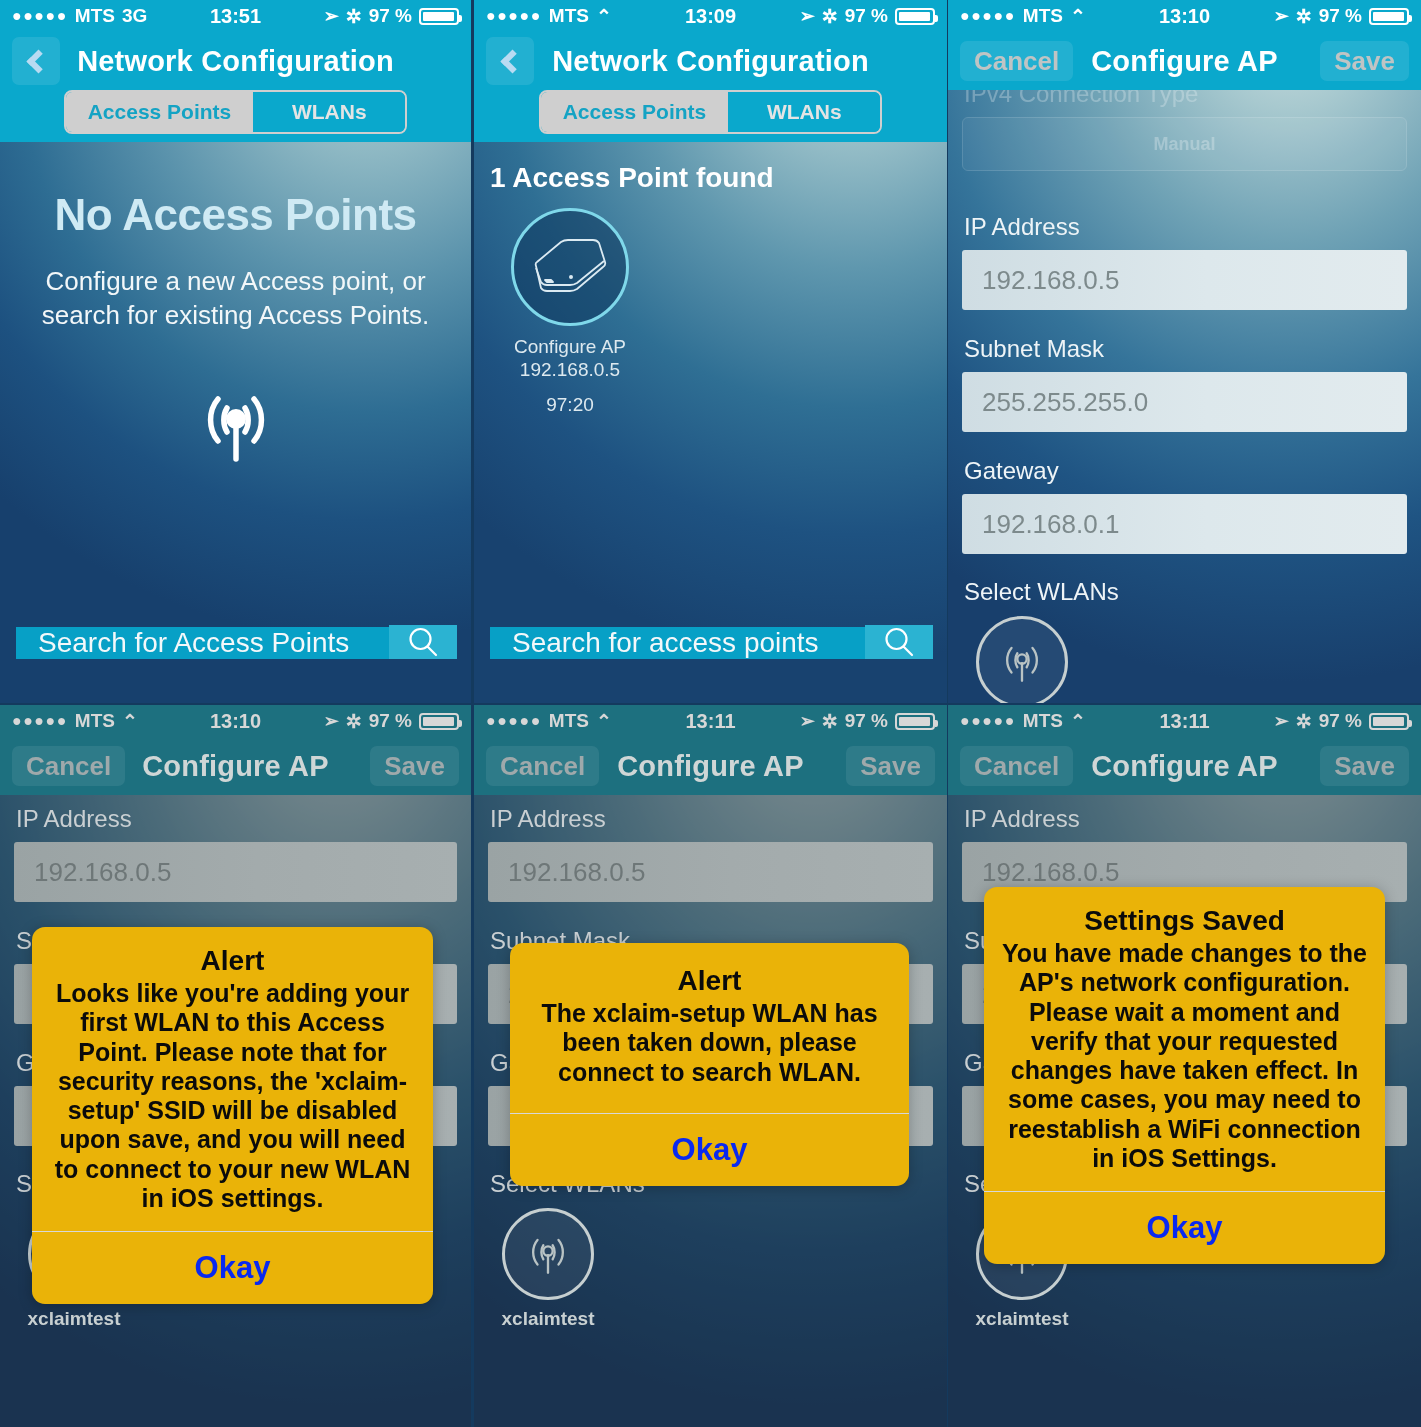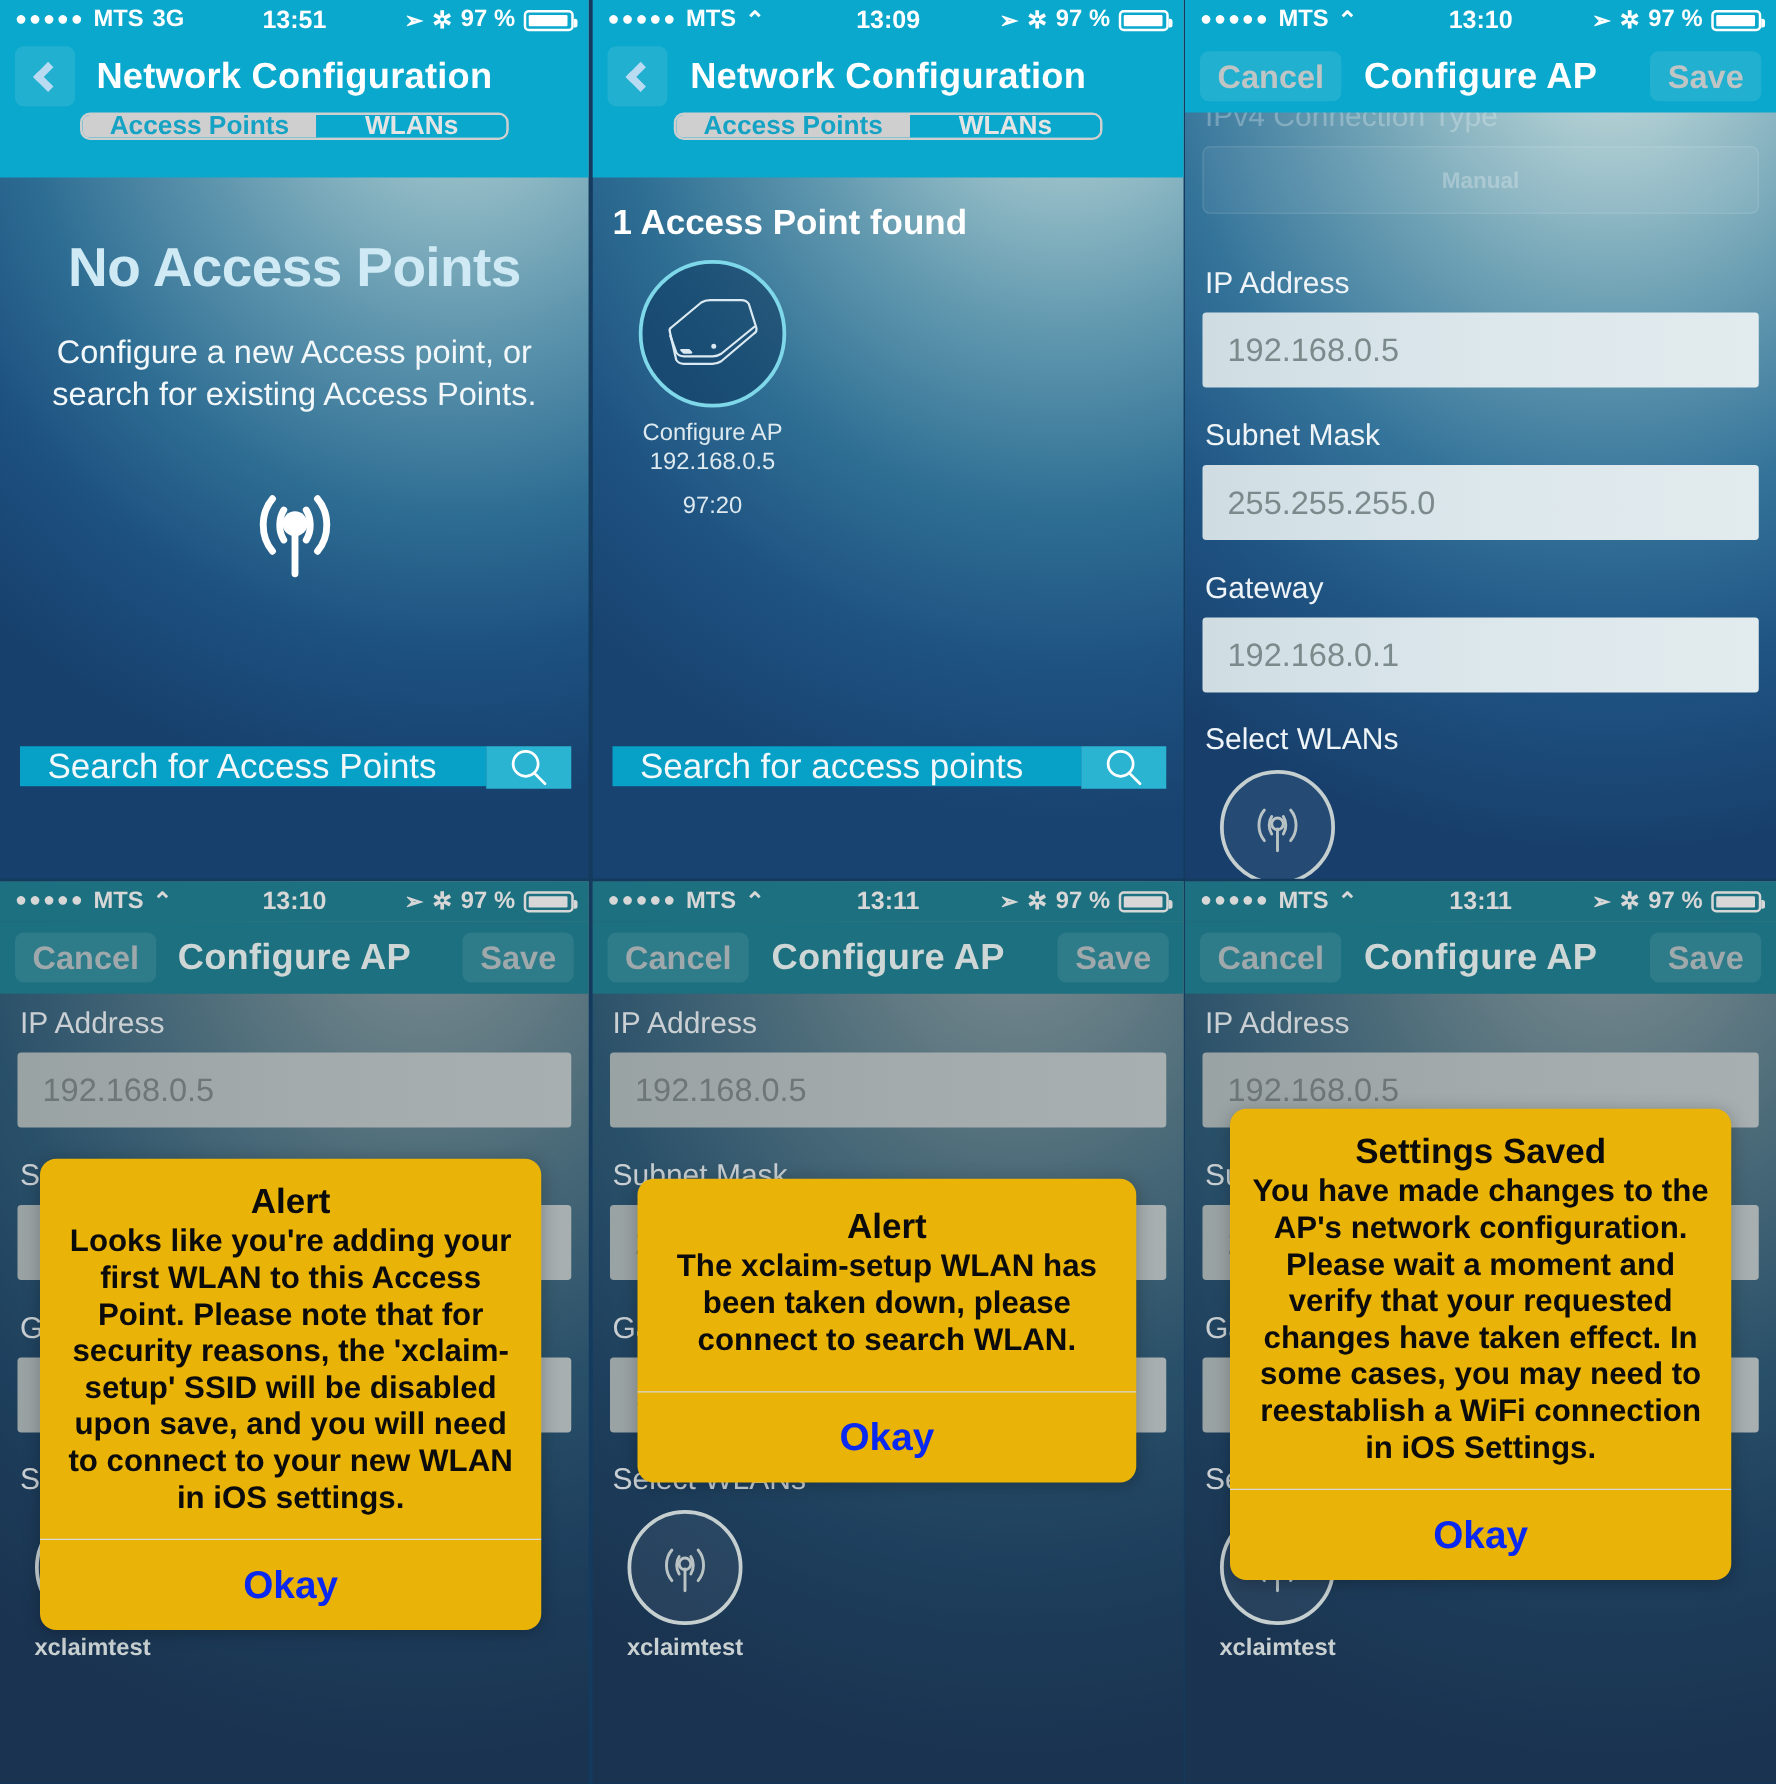--- a/index.html
+++ b/index.html
@@ -99,21 +99,21 @@
     font-size: 29px; font-weight: bold; color: #ffffff; letter-spacing: 0.2px;
     pointer-events: none;
   }
   .navtitle.dim { color: #cfd6d6; }
 
   .segwrap {
     display: flex; justify-content: center; padding-bottom: 8px;
   }
   .segmented {
     display: flex; border: 2px solid #cfcfcf; border-radius: 8px; overflow: hidden;
-    height: 22px;
+    height: 44px;
   }
   .seg {
     display: flex; align-items: center; justify-content: center;
     padding: 0 22px; font-size: 21px; font-weight: bold;
     min-width: 152px;
   }
   .seg.active { background: #cfcfcf; color: #14a3c4; }
   .seg.inactive { background: #0aa8cc; color: #e4e4e4; }
 
   
@@ -135,21 +135,21 @@
   .empty-sub {
     text-align: center; margin-top: 24px;
     font-size: 26px; color: #f2f7f9; line-height: 1.32;
     padding: 0 28px;
   }
   .wifi-big { margin-top: 44px; display: flex; justify-content: center; }
 
   
   .searchbar {
     position: absolute; left: 16px; right: 14px; bottom: 44px;
-    height: 62px; display: flex; align-items: flex-start; z-index: 3;
+    height: 62px; display: flex; align-items: flex-end; z-index: 3;
   }
   .searchfield {
     flex: 1; background: #07a0c6; display: flex; align-items: center;
     padding-left: 22px; font-size: 28px; color: #f3f8fa;
   }
   .searchbtn {
     width: 68px; background: #2bb3d2;
     display: flex; align-items: center; justify-content: center;
   }
 

